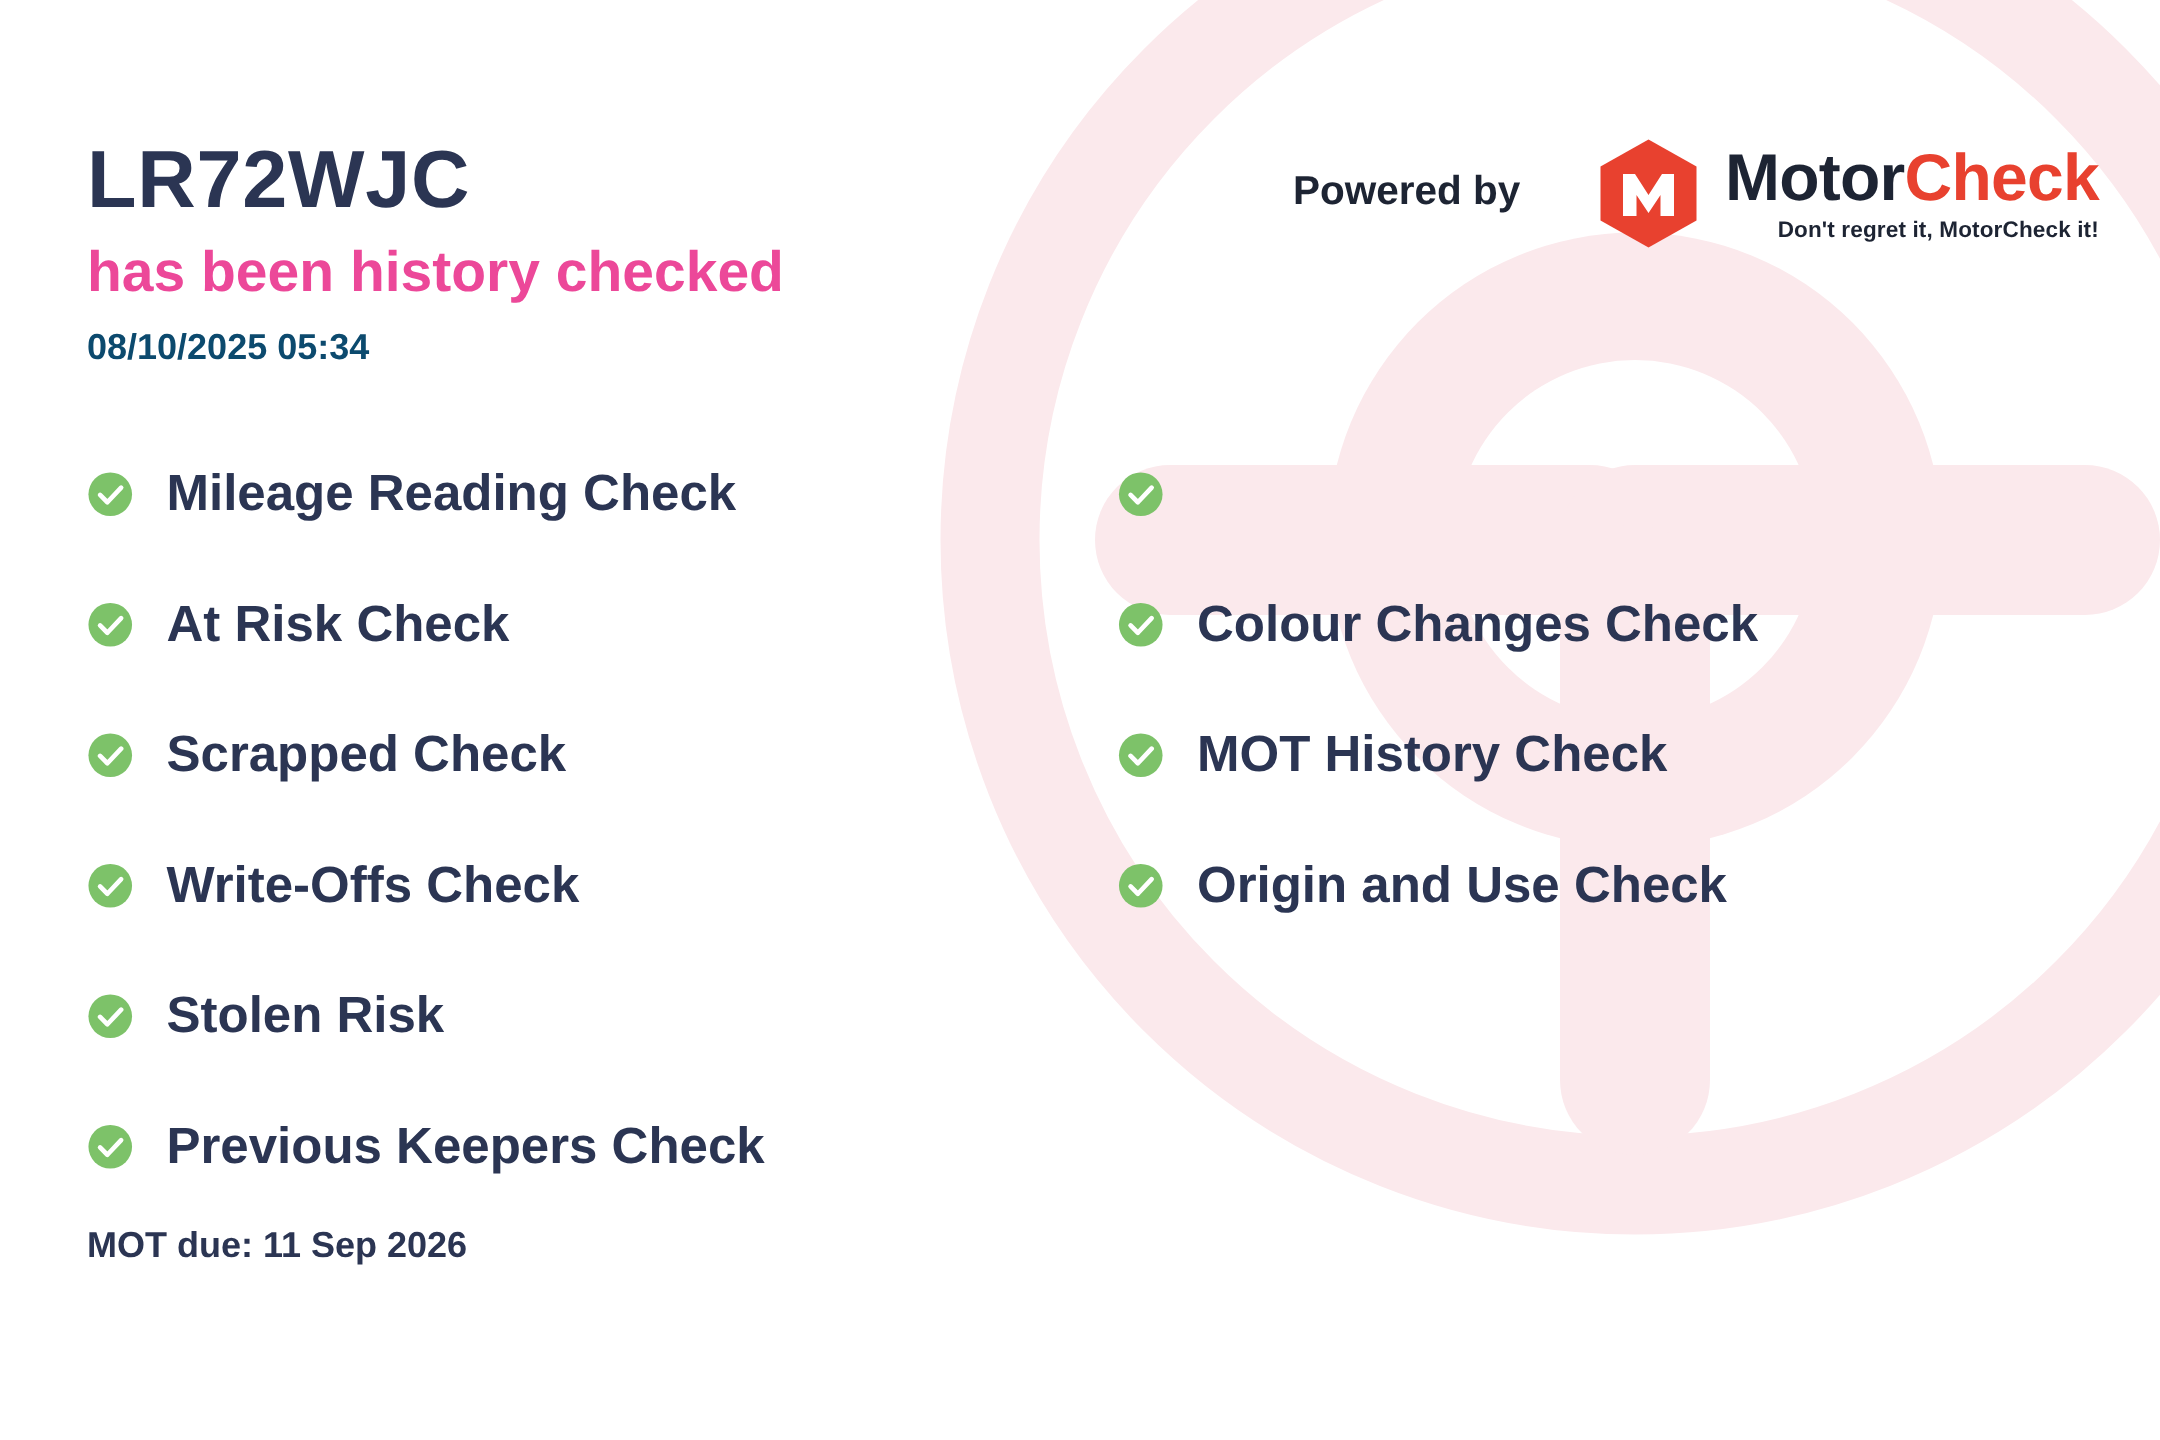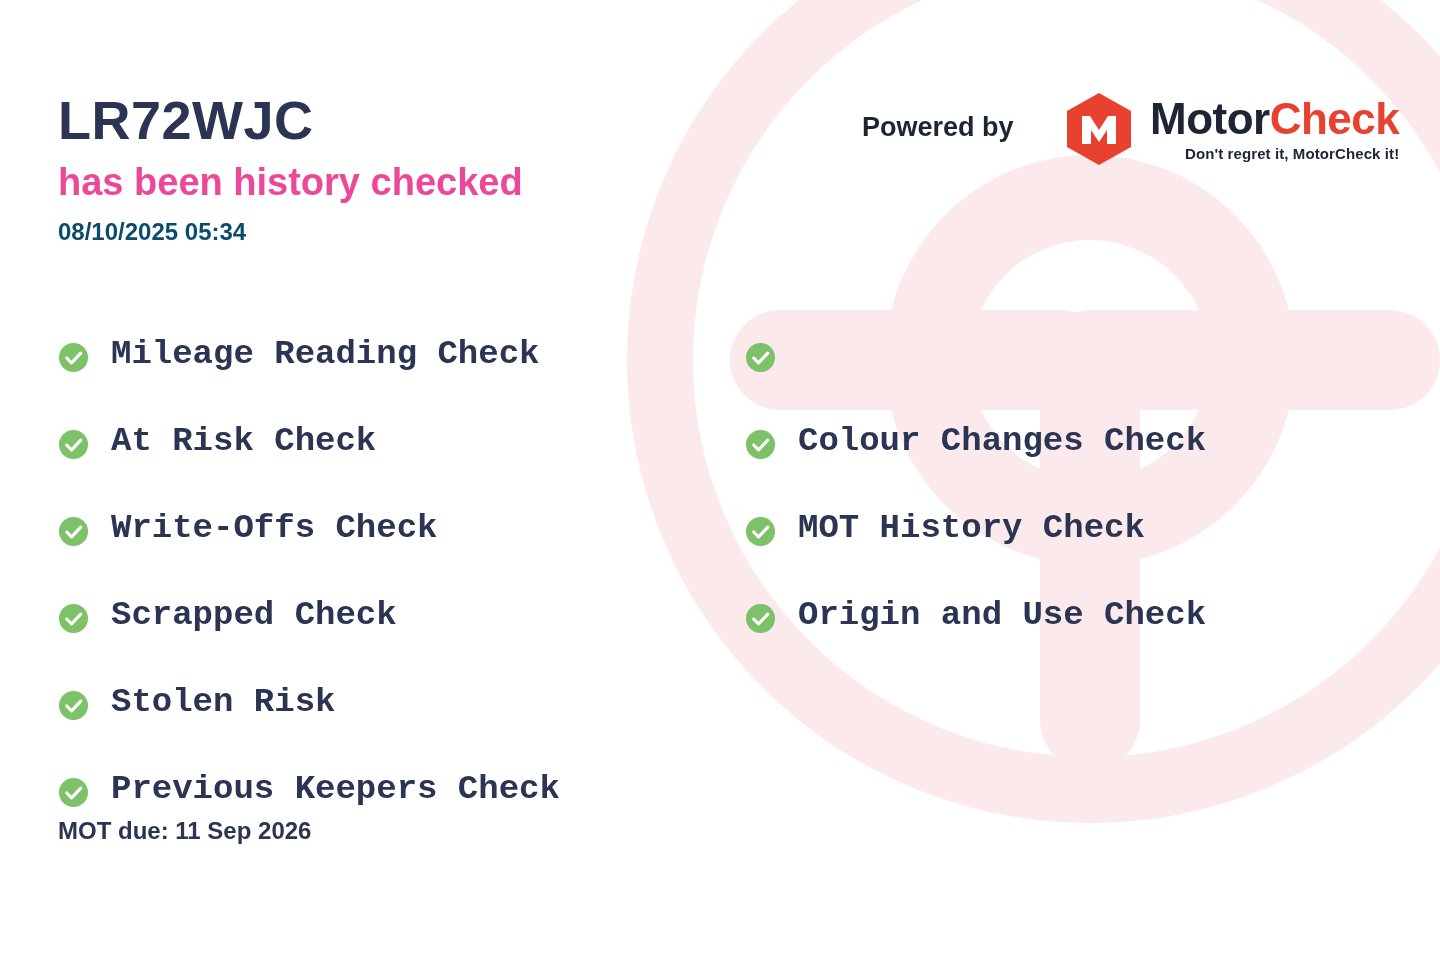--- a/index.html
+++ b/index.html
@@ -105,23 +105,22 @@
   
   .col {
     position: absolute;
     top: 286px;
   }
   .col-left  { left: 58px;  width: 660px; }
   .col-right { left: 745px; width: 660px; }
 
   .check-item {
     display: flex;
-    align-items: flex-end;
+    align-items: center;
     height: 87px;
-    font-family: Liberation Mono, monospace;
   }
   .tick {
     width: 31px;
     height: 31px;
     flex: none;
     margin-right: 22px;
   }
   .check-label {
     font-size: 34px;
     font-weight: bold;
@@ -206,40 +205,40 @@
       <span class="check-label">At Risk Check</span>
     </div>
 
     <div class="check-item">
       <span class="tick">
         <svg width="31" height="31" viewBox="0 0 32 32" xmlns="http://www.w3.org/2000/svg">
           <circle cx="16" cy="16" r="15" fill="#7dc269"></circle>
           <path d="M9 16.5 L14 21.5 L23.5 11.5" fill="none" stroke="#ffffff" stroke-width="3.2" stroke-linecap="round" stroke-linejoin="round"></path>
         </svg>
       </span>
+      <span class="check-label">Scrapped Check</span>
+    </div>
+
+    <div class="check-item">
+      <span class="tick">
+        <svg width="31" height="31" viewBox="0 0 32 32" xmlns="http://www.w3.org/2000/svg">
+          <circle cx="16" cy="16" r="15" fill="#7dc269"></circle>
+          <path d="M9 16.5 L14 21.5 L23.5 11.5" fill="none" stroke="#ffffff" stroke-width="3.2" stroke-linecap="round" stroke-linejoin="round"></path>
+        </svg>
+      </span>
       <span class="check-label">Write-Offs Check</span>
     </div>
 
     <div class="check-item">
       <span class="tick">
         <svg width="31" height="31" viewBox="0 0 32 32" xmlns="http://www.w3.org/2000/svg">
           <circle cx="16" cy="16" r="15" fill="#7dc269"></circle>
           <path d="M9 16.5 L14 21.5 L23.5 11.5" fill="none" stroke="#ffffff" stroke-width="3.2" stroke-linecap="round" stroke-linejoin="round"></path>
         </svg>
       </span>
-      <span class="check-label">Scrapped Check</span>
-    </div>
-
-    <div class="check-item">
-      <span class="tick">
-        <svg width="31" height="31" viewBox="0 0 32 32" xmlns="http://www.w3.org/2000/svg">
-          <circle cx="16" cy="16" r="15" fill="#7dc269"></circle>
-          <path d="M9 16.5 L14 21.5 L23.5 11.5" fill="none" stroke="#ffffff" stroke-width="3.2" stroke-linecap="round" stroke-linejoin="round"></path>
-        </svg>
-      </span>
       <span class="check-label">Stolen Risk</span>
     </div>
 
     <div class="check-item">
       <span class="tick">
         <svg width="31" height="31" viewBox="0 0 32 32" xmlns="http://www.w3.org/2000/svg">
           <circle cx="16" cy="16" r="15" fill="#7dc269"></circle>
           <path d="M9 16.5 L14 21.5 L23.5 11.5" fill="none" stroke="#ffffff" stroke-width="3.2" stroke-linecap="round" stroke-linejoin="round"></path>
         </svg>
       </span>

